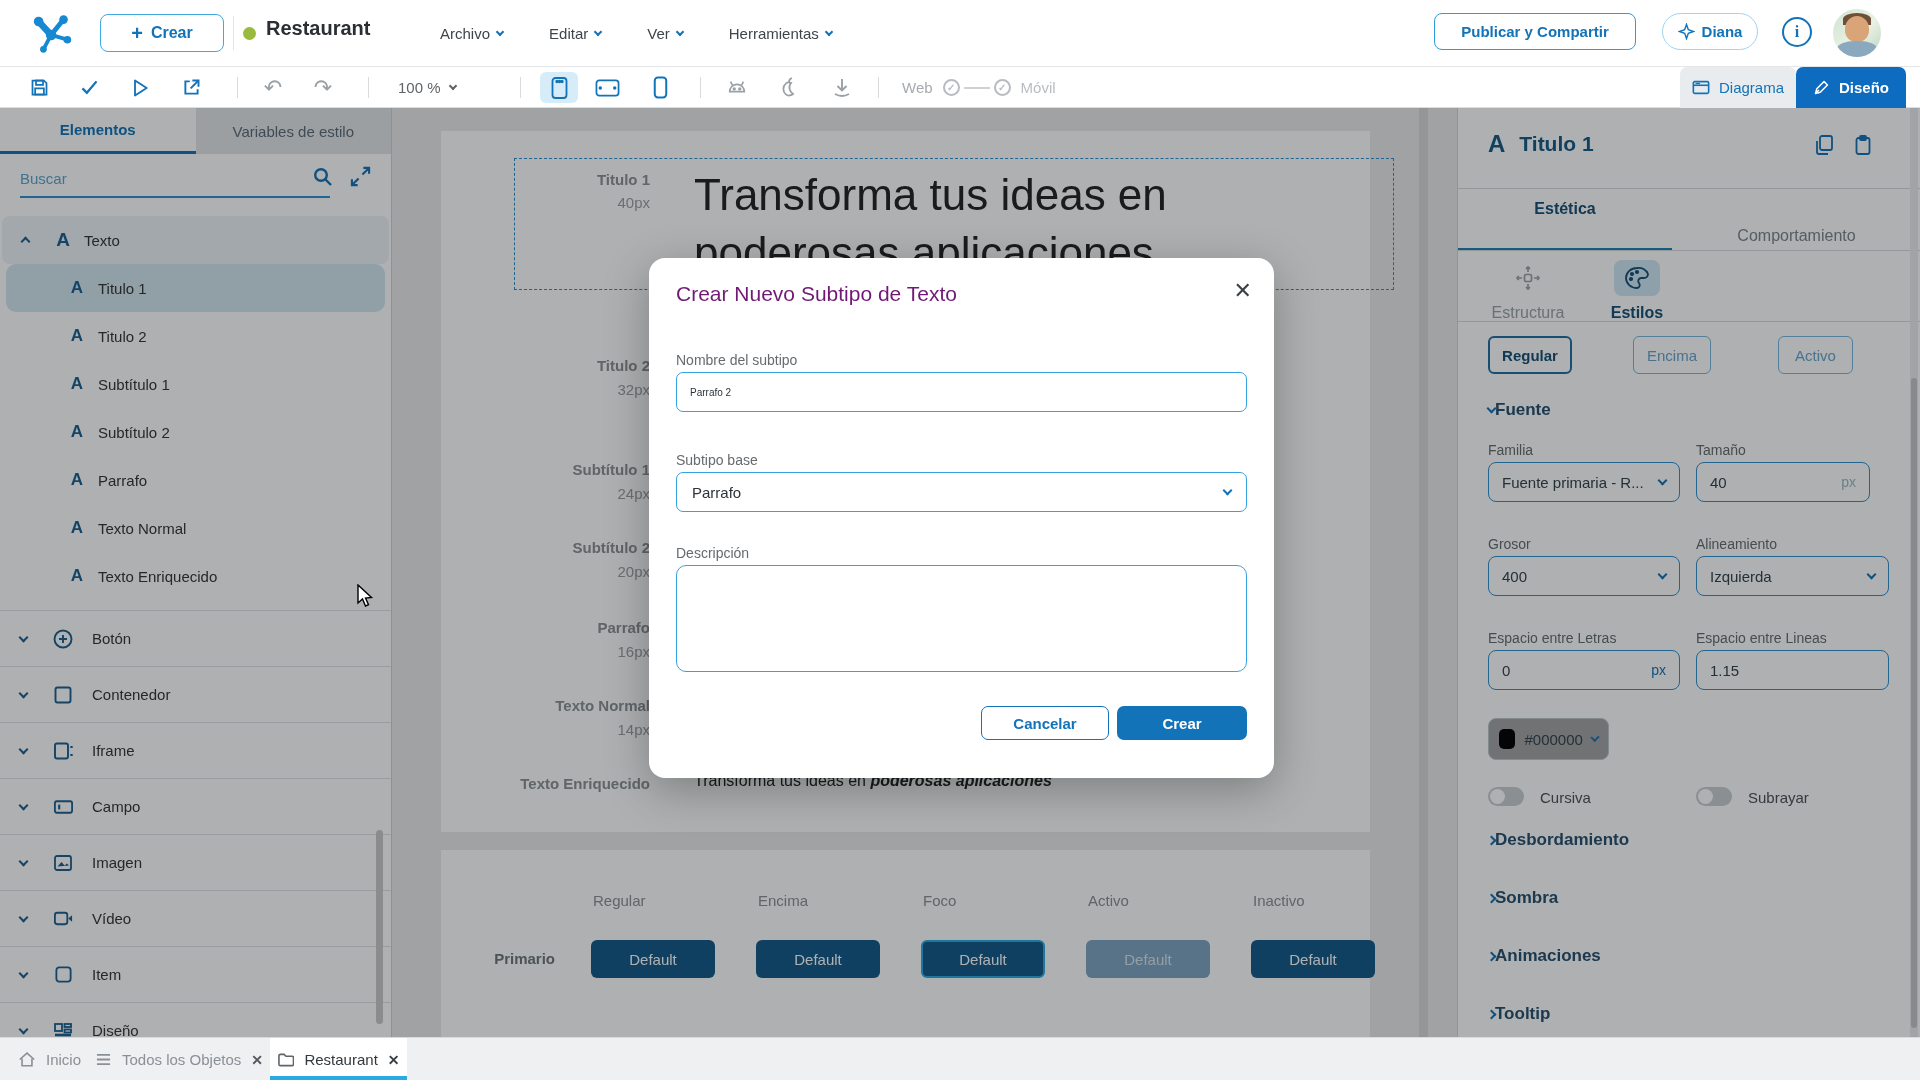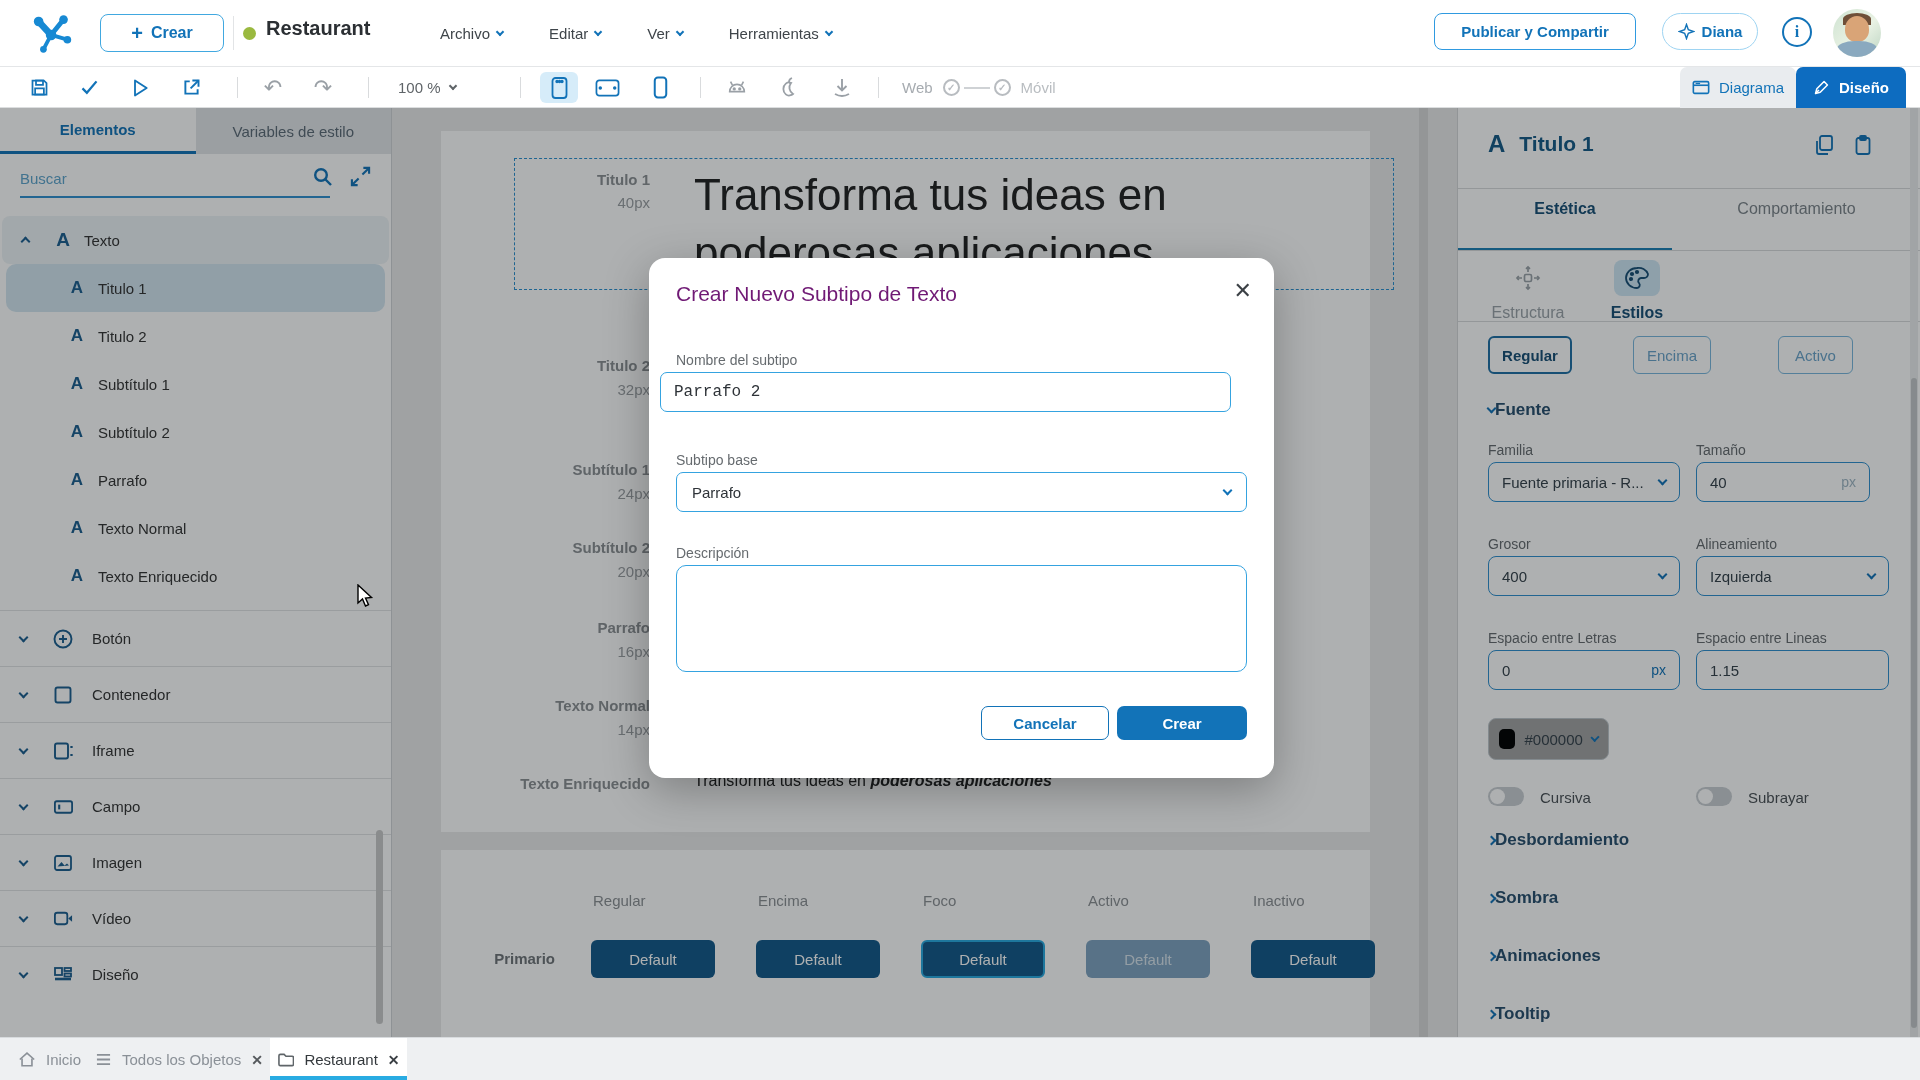--- a/index.html
+++ b/index.html
@@ -103,21 +103,21 @@
 
   
   .rsb { position:absolute; left:1457px; top:108px; width:463px; height:929px; background:#fff; border-left:1px solid #d5d7d9; z-index:1; }
   .rsb-title { position:absolute; left:30px; top:22px; display:flex; align-items:center; gap:14px; }
   .rsb-title .a-big { font-weight:800; font-size:24px; color:#155a86; }
   .rsb-title .t { font-size:21px; font-weight:bold; color:#155a86; }
   .rsb-hico { position:absolute; top:26px; color:#1273b8; cursor:pointer; }
   .rsb-div { position:absolute; left:0; width:463px; height:1px; background:#d8dadc; }
   .rtab { position:absolute; top:92px; width:214px; text-align:center; font-size:16px; cursor:pointer; }
   .rtab.active { color:#174e75; font-weight:bold; }
-  .rtab.idle { color:#7c848a; }
+  .rtab.idle { color:#7c848a;margin-top:27px; }
   .rtab-underline { position:absolute; left:0; top:140px; width:214px; height:3px; background:#1b7fb5; }
   .subtab { position:absolute; top:152px; width:120px; display:flex; flex-direction:column; align-items:center; gap:8px; cursor:pointer; }
   .subtab .ic-wrap { width:46px; height:36px; display:flex; align-items:center; justify-content:center; border-radius:8px; }
   .subtab.active .ic-wrap { background:#cfe7f5; }
   .subtab .s-lbl { font-size:16px; }
   .subtab.active .s-lbl { color:#174e75; font-weight:bold; }
   .subtab.idle .s-lbl { color:#9aa2a8; }
   .stateb { position:absolute; top:228px; height:38px; border-radius:6px; background:transparent; font-size:15px; display:flex; align-items:center; justify-content:center; cursor:pointer; }
   .stateb.sel { border:2px solid #1e6fa5; color:#174e75; font-weight:bold; }
   .stateb.idle { border:1.5px solid #79b7dd; color:#6ba3c9; }
@@ -141,22 +141,22 @@
   .rsb-scroll { position:absolute; left:452px; top:0; width:8px; height:929px; background:#eceeef; }
   .rsb-scroll .thumb { position:absolute; left:1px; top:270px; width:6px; height:650px; border-radius:3px; background:#c4c7c9; }
 
   
   .dim { position:absolute; left:0; top:108px; width:1920px; height:929px; background:rgba(10,14,18,0.33); z-index:40; }
   .modal { position:absolute; left:649px; top:258px; width:625px; height:520px; background:#fff; border-radius:16px; z-index:60;
     box-shadow:0 12px 45px rgba(0,0,0,0.28); }
   .modal-title { position:absolute; left:27px; top:24px; font-size:21px; font-weight:normal; color:#701a75;text-align:center; }
   .modal-close { position:absolute; right:22px; top:20px; font-size:22px; color:#3c4146; cursor:pointer; }
   .m-label { position:absolute; left:27px; font-size:14px; color:#666b6f; }
-  .m-input { position:absolute; left:11px; width:571px; height:40px; border:1.5px solid #35a3e0; border-radius:7px; padding:0 13px;
-    font-size:16px; color:#2e3338; outline:none; font-family:Liberation Mono, monospace; }
+  .m-input { position:absolute; left:27px; width:571px; height:40px; border:1.5px solid #35a3e0; border-radius:7px; padding:0 13px;
+    font-size:10px; color:#2e3338; outline:none; font-family:Liberation Sans, sans-serif; }
   .m-select { position:absolute; left:27px; top:214px; width:571px; height:40px; border:1.5px solid #35a3e0; border-radius:7px;
     display:flex; align-items:center; padding:0 15px; font-size:15px; color:#2e3338; cursor:pointer; }
   .m-select .chev { color:#1273b8; width:7px; height:7px; margin-left:auto; }
   .m-textarea { position:absolute; left:27px; top:307px; width:571px; height:107px; border:1.5px solid #35a3e0; border-radius:10px;
     resize:none; outline:none; padding:10px 13px; font-size:15px; font-family:"Liberation Sans",sans-serif; color:#2e3338; }
   .m-btn { position:absolute; top:448px; height:34px; border-radius:7px; font-size:15px; font-weight:bold;
     display:flex; align-items:center; justify-content:center; cursor:pointer; }
   .m-cancel { left:332px; width:128px; background:#fff; border:1.5px solid #1273b8; color:#1273b8; }
   .m-create { left:468px; width:130px; background:#1273b8; border:none; color:#fff; }
 
@@ -467,20 +467,31 @@
               <path d="M16 8.5 L20 5 v7 Z" fill="#1b5e8f" stroke="none"></path>
           </svg>
         </span>
         <span class="lbl">Vídeo</span>
       </div>
       <div class="grp">
         <span class="caret">
             <span class="chev down"></span>
           </span>
         <span class="g-ico">
+          <svg width="19" height="19" viewBox="0 0 20 20" fill="none" stroke="#1b5e8f" stroke-width="1.9">
+              <rect x="2.5" y="2.5" width="15" height="15" rx="3"></rect>
+            </svg>
+        </span>
+        <span class="lbl">Item</span>
+      </div>
+      <div class="grp">
+        <span class="caret">
+            <span class="chev down"></span>
+          </span>
+        <span class="g-ico">
           <svg width="20" height="18" viewBox="0 0 20 18" fill="none" stroke="#1b5e8f" stroke-width="1.8">
             <rect x="2" y="2" width="7" height="7"></rect>
               <rect x="11.5" y="2" width="6.5" height="3"></rect>
               <rect x="11.5" y="7.5" width="6.5" height="3"></rect>
               <path d="M2 13 h16" stroke-width="2.6"></path>
           </svg>
         </span>
         <span class="lbl">Diseño</span>
       </div>
     </div>

